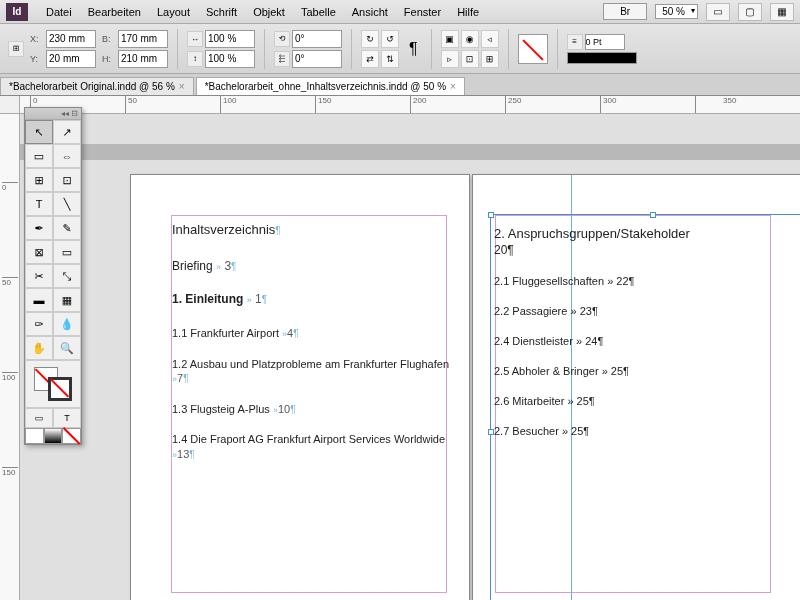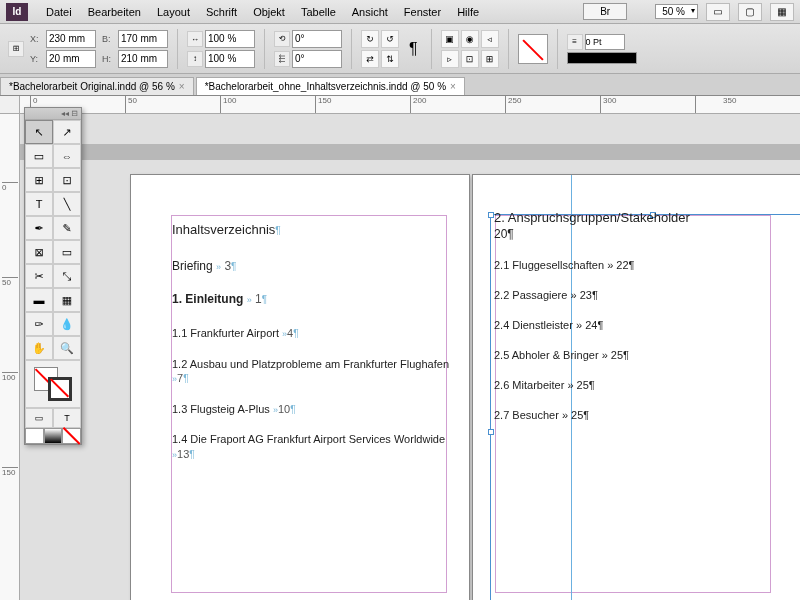--- a/index.html
+++ b/index.html
@@ -2,21 +2,21 @@
 <html><head>
 <meta charset="utf-8">
 <style>
 * { margin: 0; padding: 0; box-sizing: border-box; font-family: Arial, sans-serif; }
 body { background: #f0f0f0; width: 800px; height: 600px; overflow: hidden; font-size: 11px; }
 .menubar { background: linear-gradient(#e8e8e8, #d8d8d8); height: 24px; display: flex; align-items: center; padding: 0 6px; border-bottom: 1px solid #aaa; }
 .menubar .logo { background: #4b2e4a; color: #fff; width: 22px; height: 18px; display: flex; align-items: center; justify-content: center; font-weight: bold; font-size: 10px; margin-right: 10px; }
 .menubar .menu-item { padding: 4px 8px; cursor: pointer; }
 .menubar .right { margin-left: auto; display: flex; align-items: center; gap: 8px; }
 .menubar .right .btn { border: 1px solid #999; background: #f5f5f5; padding: 2px 16px; font-size: 10px; }
-.menubar .right .dropdown { border: 1px solid #999; background: #fff; padding: 1px 12px 1px 6px; font-size: 10px; position: relative; margin-left: 20px; }
+.menubar .right .dropdown { border: 1px solid #999; background: #fff; padding: 1px 12px 1px 6px; font-size: 10px; position: relative; }
 .menubar .right .dropdown::after { content: "▾"; position: absolute; right: 2px; font-size: 8px; }
 .menubar .right .icon-btn { width: 24px; height: 18px; border: 1px solid #bbb; background: #f5f5f5; display: flex; align-items: center; justify-content: center; font-size: 10px; }
 
 .control-bar { background: linear-gradient(#e5e5e5, #d5d5d5); height: 50px; border-bottom: 1px solid #aaa; display: flex; align-items: center; padding: 4px 8px; gap: 6px; }
 .cg { display: flex; flex-direction: column; gap: 2px; }
 .cg-row { display: flex; align-items: center; gap: 2px; }
 .cg-label { font-size: 9px; color: #555; width: 14px; }
 .cg-input { width: 50px; height: 18px; border: 1px solid #999; background: #fff; font-size: 10px; padding: 0 2px; }
 .cg-icon { width: 16px; height: 16px; border: 1px solid #ccc; background: #eee; display: flex; align-items: center; justify-content: center; font-size: 8px; }
 .sep { width: 1px; height: 40px; background: #bbb; margin: 0 3px; }
@@ -54,21 +54,21 @@
 .page-right .guide-v { left: 98px; }
 
 .toc { position: absolute; top: 108px; left: 152px; width: 290px; font-size: 12px; color: #222; line-height: 1.3; }
 .toc h3 { font-size: 13px; font-weight: normal; margin-bottom: 20px; }
 .toc .entry { margin-bottom: 18px; }
 .toc .sub { font-size: 11px; margin-bottom: 16px; }
 .toc .pg { color: #555; }
 .toc .pilcrow { color: #7bb8d8; font-size: 10px; }
 .toc .tab-arrow { color: #7bb8d8; font-size: 9px; }
 
-.toc2 { position: absolute; top: 96px; left: 474px; width: 300px; font-size: 12px; color: #222; }
+.toc2 { position: absolute; top: 112px; left: 474px; width: 300px; font-size: 12px; color: #222; }
 .toc2 .head { font-size: 13px; margin-bottom: 2px; }
 .toc2 .sub { font-size: 11px; margin-bottom: 18px; }
 .toc2 .entry { margin-bottom: 18px; }
 .frame-handles { position: absolute; border: 1px solid #4a90d0; }
 .frame-handles .h { position: absolute; width: 6px; height: 6px; background: #fff; border: 1px solid #4a90d0; }
 
 .toolbox { position: absolute; top: 11px; left: 24px; width: 58px; background: linear-gradient(#e8e8e8,#dcdcdc); border: 1px solid #888; box-shadow: 2px 2px 5px rgba(0,0,0,0.3); z-index: 100; }
 .toolbox .tb-head { height: 12px; background: linear-gradient(#d0d0d0,#c0c0c0); border-bottom: 1px solid #aaa; display: flex; justify-content: flex-end; align-items: center; padding-right: 3px; font-size: 8px; color: #666; }
 .toolbox .tb-grid { display: grid; grid-template-columns: 1fr 1fr; }
 .toolbox .tool { height: 24px; border: 1px solid #ccc; background: #f0f0f0; display: flex; align-items: center; justify-content: center; font-size: 11px; cursor: pointer; }

